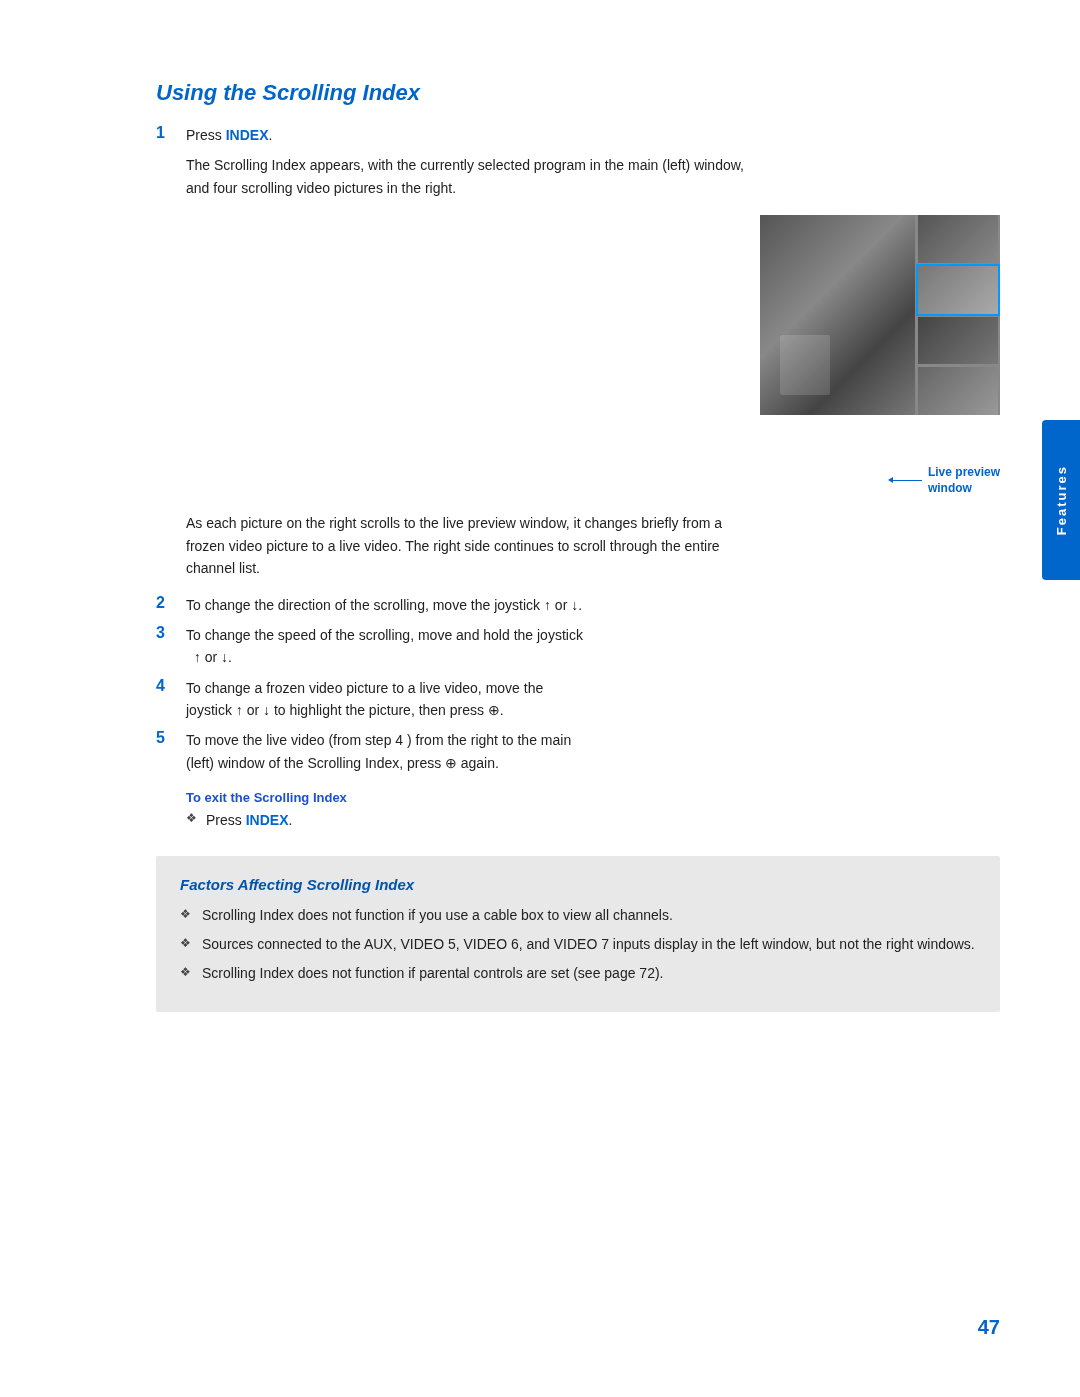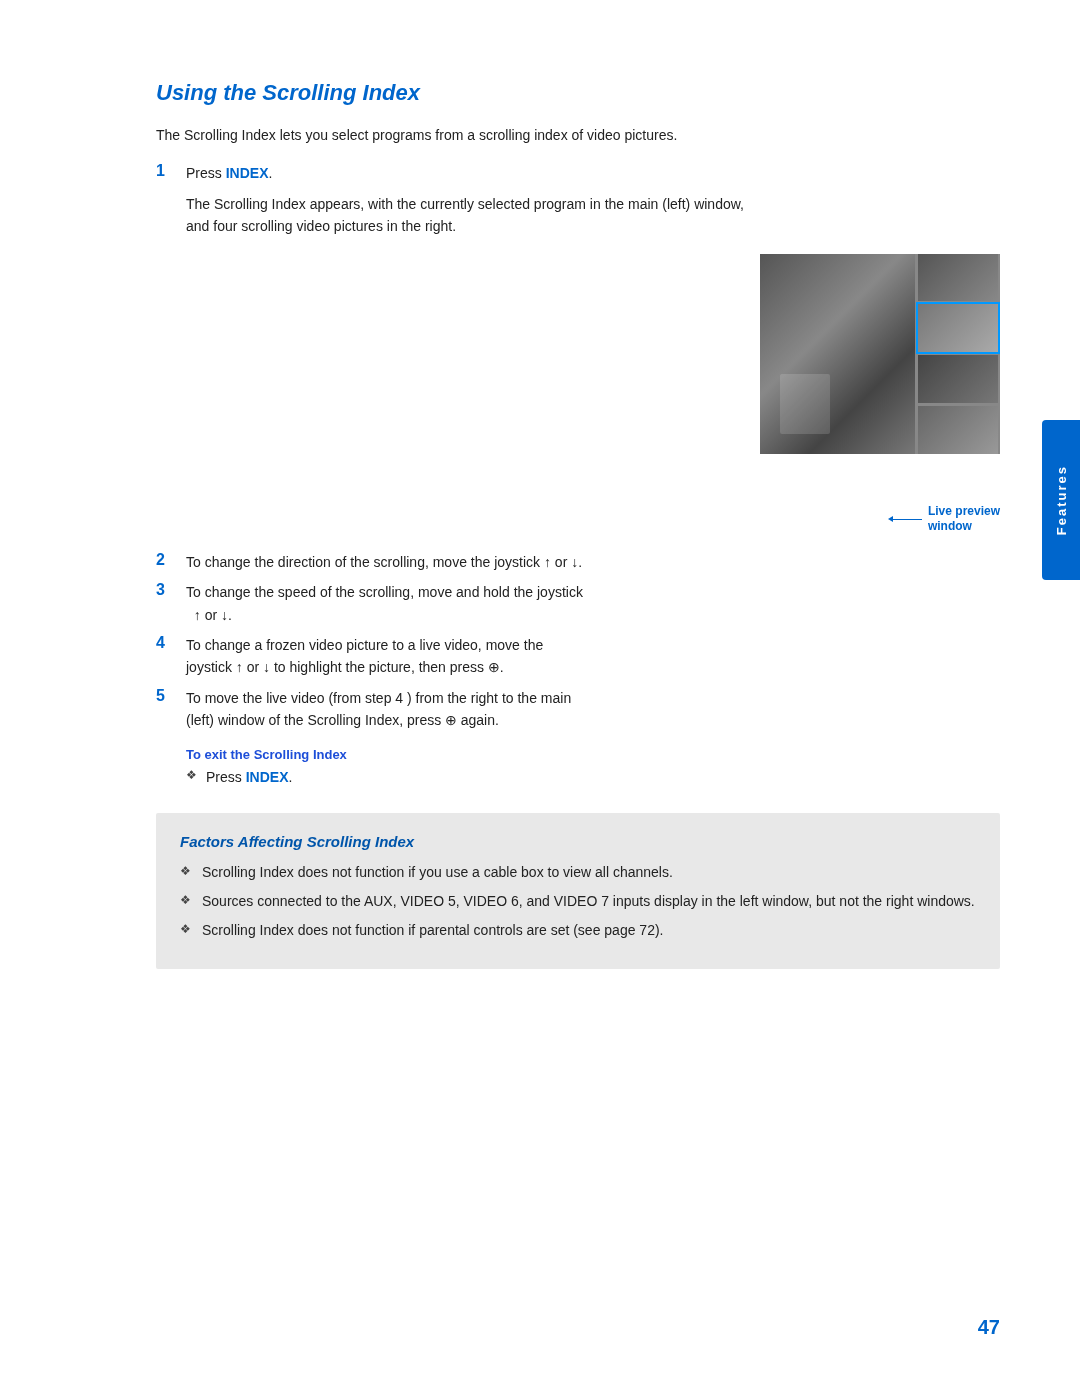--- a/index.html
+++ b/index.html
@@ -304,21 +304,20 @@
 <div class="page-container">
 
   <div class="side-tab">
     <span class="side-tab-text">Features</span>
   </div>
 
   <div class="content">
 
     <h1 class="section-title">Using the Scrolling Index</h1>
 
-    <p class="intro-text">The Scrolling Index lets you select programs from a scrolling index of video pictures.</p>
 
     <div class="step-container">
       <div class="step-row">
         <span class="step-number keyword">1</span>
         <span class="step-text">
           Press <span class="keyword">INDEX</span>.
         </span>
       </div>
       <div class="step-detail">The Scrolling Index appears, with the currently selected program in the main (left) window, and four scrolling video pictures in the right.</div>
     </div>
@@ -337,20 +336,21 @@
       </div>
 
       <div class="callout-area">
         <div class="callout-line">
           <div class="callout-arrow"></div>
           <span class="callout-text">Live preview<br>window</span>
         </div>
       </div>
     </div>
 
+    <p class="after-image-text">As each picture on the right scrolls to the live preview window, it changes briefly from a frozen video picture to a live video. The right side continues to scroll through the entire channel list.</p>
 
     <div class="step-row">
       <span class="step-number keyword">2</span>
       <span class="step-text">
         To change the direction of the scrolling, move the joystick ↑ or ↓.
       </span>
     </div>
 
     <div class="step-row">
       <span class="step-number keyword">3</span>

